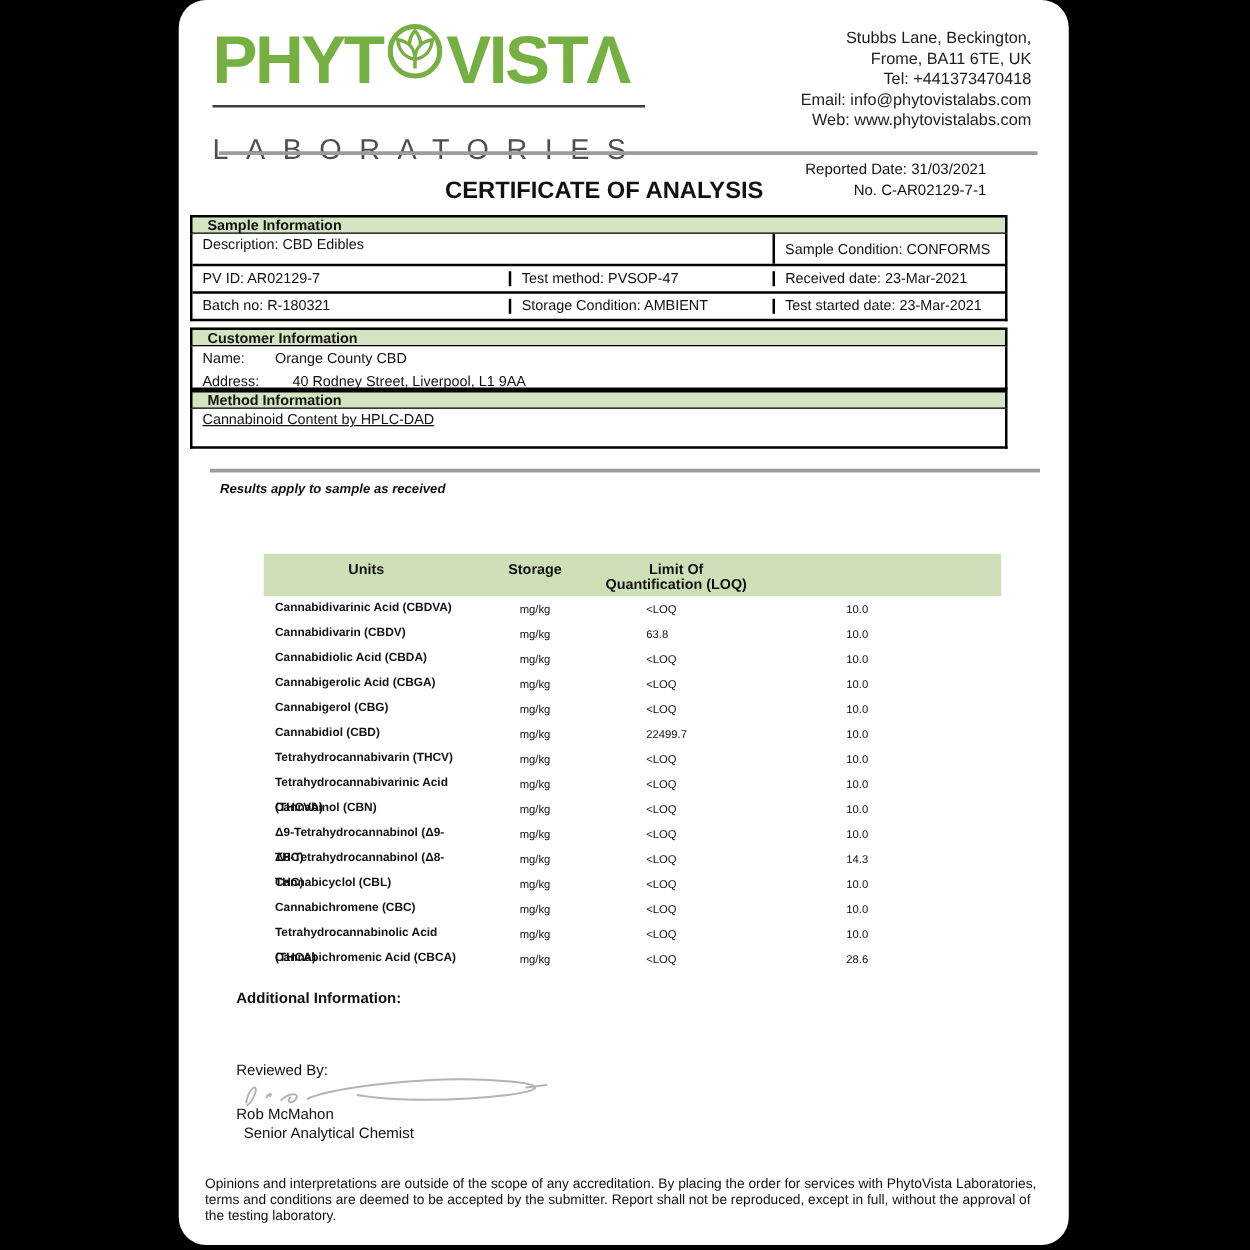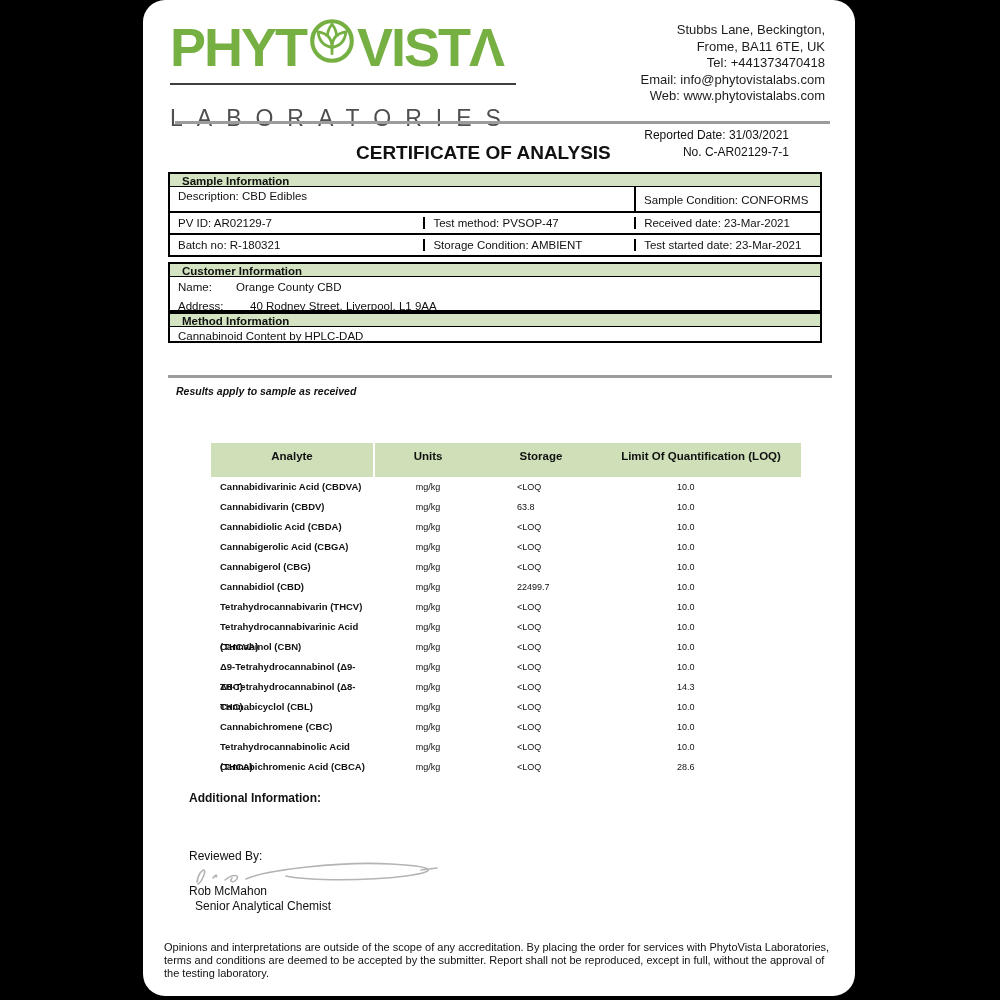--- a/index.html
+++ b/index.html
@@ -19,40 +19,40 @@
   .contact { position:absolute; right:30px; top:22px; text-align:right;
              font-size:13px; line-height:16.5px; color:#1c1c1c; }
 
   
   .rule1 { position:absolute; top:121px; left:32px; right:25px; height:3px; background:#9c9c9c; }
   .coa-title { position:absolute; top:142px; left:213px; font-size:19px; font-weight:bold; color:#111; }
   .report-meta { position:absolute; top:127px; right:66px; text-align:right;
                  font-size:12px; line-height:17px; color:#111; }
 
   
-  .info-wrap { position:absolute; top:172px; left:25px; width:654px; font-size:11.5px; color:#111; }
+  .info-wrap { position:absolute; top:172px; left:9px; width:654px; font-size:11.5px; color:#111; }
   .sec-bar { background:#d4e4c2; border:2px solid #000; border-bottom:1px solid #000;
              font-weight:bold; padding:1px 0 1px 12px; height:15px; line-height:12px; }
   .grid-box { border:2px solid #000; border-top:none; display:flex; flex-wrap:wrap; }
   .row { display:flex; width:100%; }
   .row + .row { border-top:2px solid #000; }
   .cell { padding:3px 6px 2px 8px; }
   .br { border-right:2px solid #000; }
   .desc-row { height:24px; }
   .desc-cell { width:469px; }
   .cond-cell { width:185px; display:flex; align-items:center; }
   .c1 { width:257px; } .c2 { width:212px; } .c3 { width:185px; }
   .std-row { height:22px; align-items:center; }
   .std-row .cell { padding-top:0; padding-bottom:0; }
   .cust-sec { margin-top:5px; }
   .cust-box { border:2px solid #000; border-top:none; height:35px; padding:4px 8px 0 8px; }
   .cust-line2 { margin-top:7px; }
   .lbl-gap { display:inline-block; min-width:58px; }
   .lbl-gap2 { display:inline-block; min-width:72px; }
-  .method-box { border:2px solid #000; border-top:none; height:16px; padding:3px 8px 0 8px; }
+  .method-box { border:2px solid #000; border-top:none; height:32px; padding:3px 8px 0 8px;text-decoration:underline; }
 
   
   .rule2 { position:absolute; top:375px; left:25px; right:23px; height:3px; background:#9c9c9c; }
   .results-note { position:absolute; top:385px; left:33px; font-size:10.5px;
                   font-weight:bold; font-style:italic; color:#111; }
 
   .res-table { position:absolute; top:443px; left:68px; width:590px; }
   .res-head { display:grid; grid-template-columns:164px 106px 120px 200px;
               background:#cfe0b9; height:34px; font-weight:bold; font-size:11.5px; color:#111; }
   .res-head > div { padding-top:7px; text-align:center; }
@@ -149,21 +149,20 @@
       <div class="sec-bar">Method Information</div>
       <div class="method-box">Cannabinoid Content by HPLC-DAD</div>
     </div>
   </div>
 
   <div class="rule2"></div>
   <div class="results-note">Results apply to sample as received</div>
 
   <div class="res-table">
     <div class="res-head">
-      <div class="h1">Analyte</div>
       <div>Units</div>
       <div>Storage</div>
       <div>Limit Of Quantification (LOQ)</div>
     </div>
     <div>
     <div class="r-row">
       <div class="rc-analyte">Cannabidivarinic Acid (CBDVA)</div>
       <div class="rc-units">mg/kg</div>
       <div class="rc-result">&lt;LOQ</div>
       <div class="rc-loq">10.0</div>

